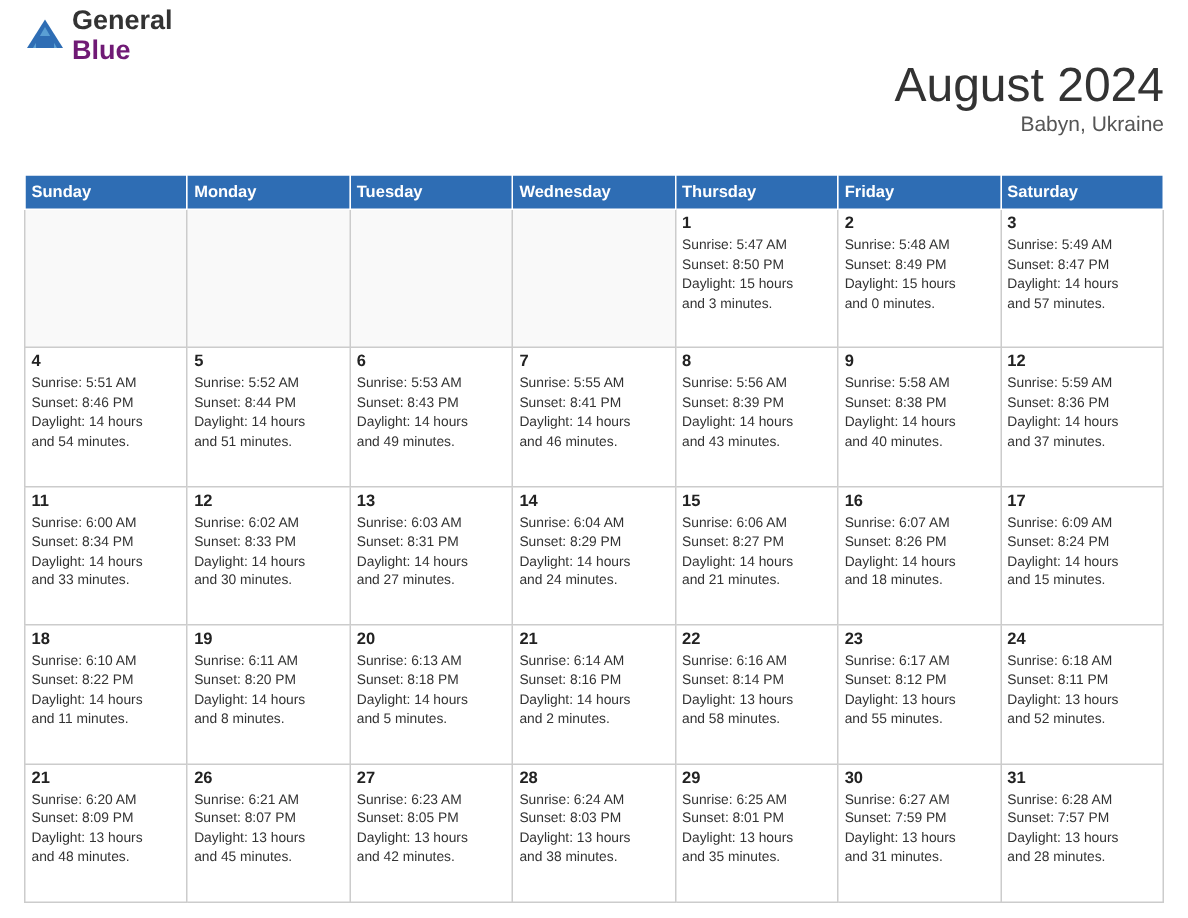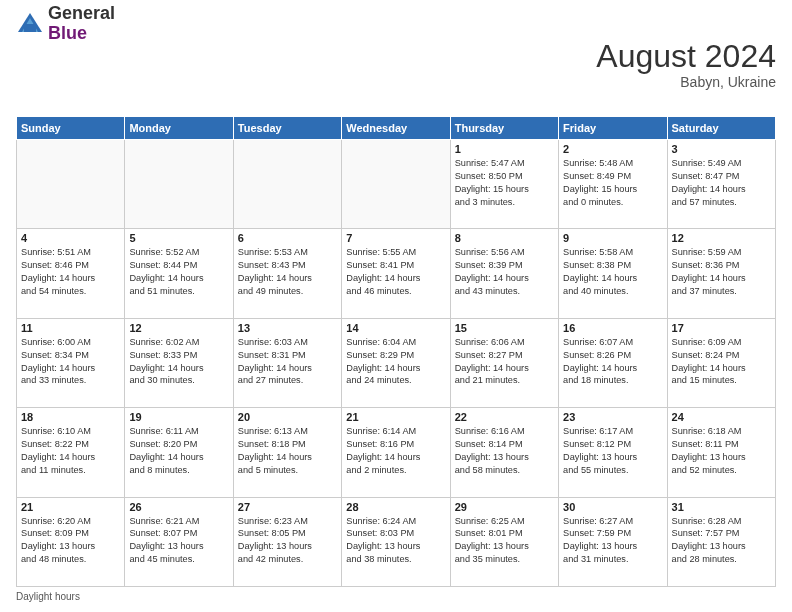--- a/index.html
+++ b/index.html
@@ -267,16 +267,13 @@
             <div class="day-info">Sunrise: 6:27 AM<br>Sunset: 7:59 PM<br>Daylight: 13 hours<br>and 31 minutes.</div>
           </td>
           <td>
             <div class="day-num">31</div>
             <div class="day-info">Sunrise: 6:28 AM<br>Sunset: 7:57 PM<br>Daylight: 13 hours<br>and 28 minutes.</div>
           </td>
         </tr>
       </tbody>
   </table>
 
-  <div class="footer-note">
-    <span>Daylight hours</span>
-  </div>
 </div>
 
 </body></html>

